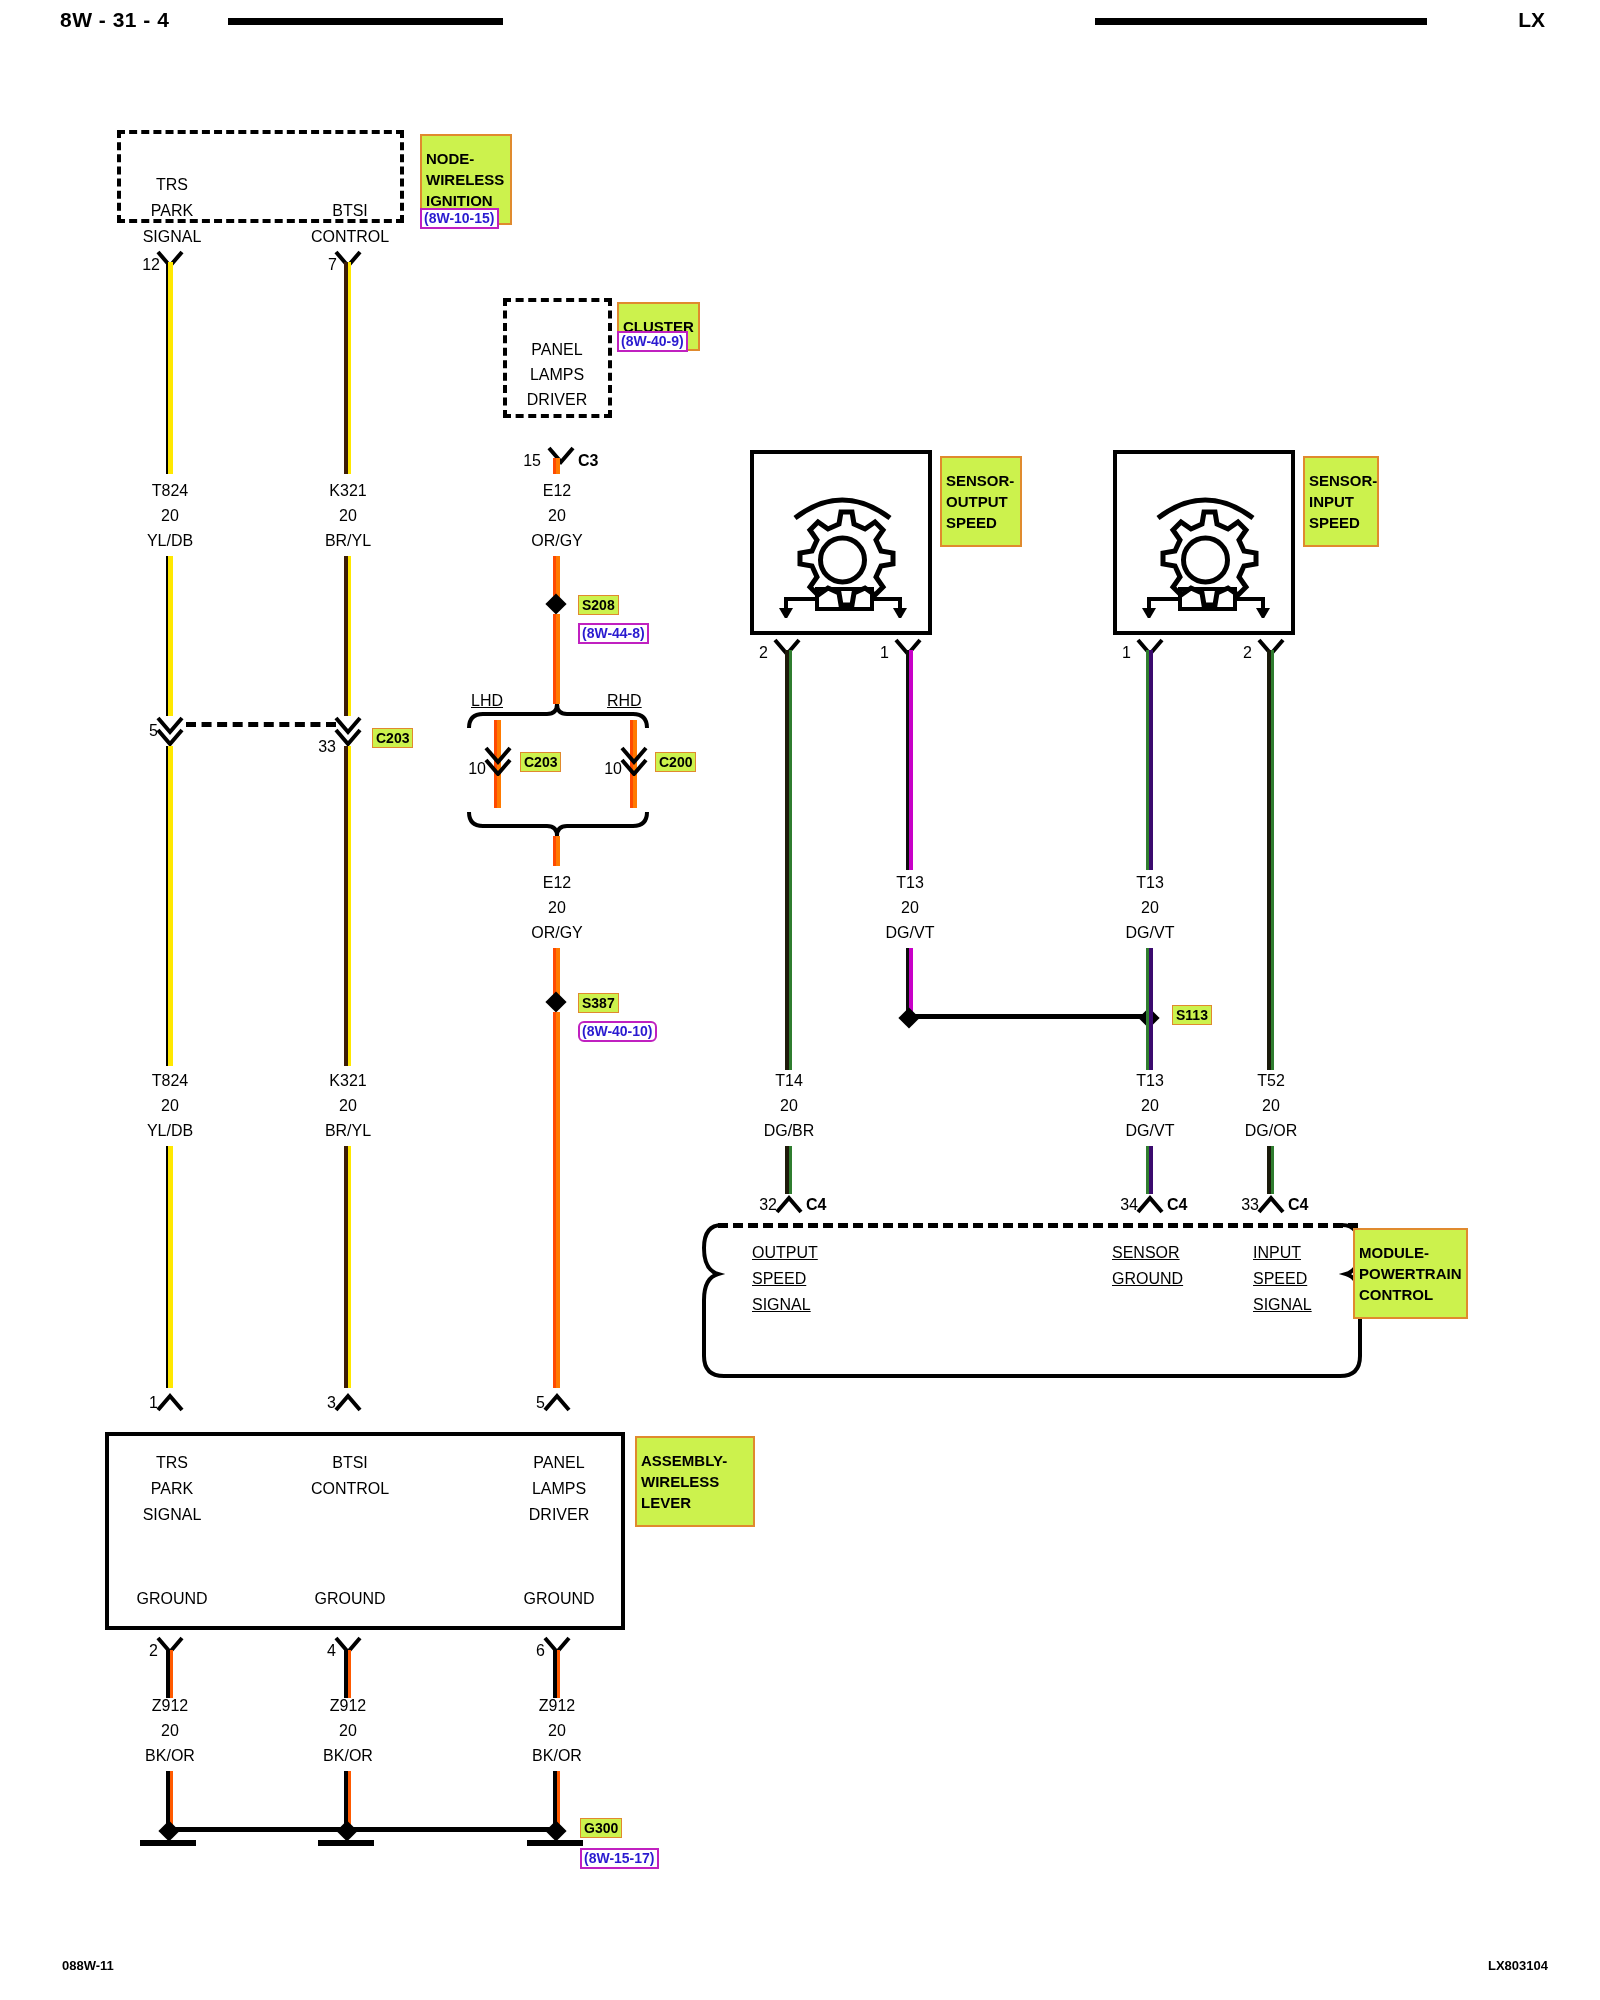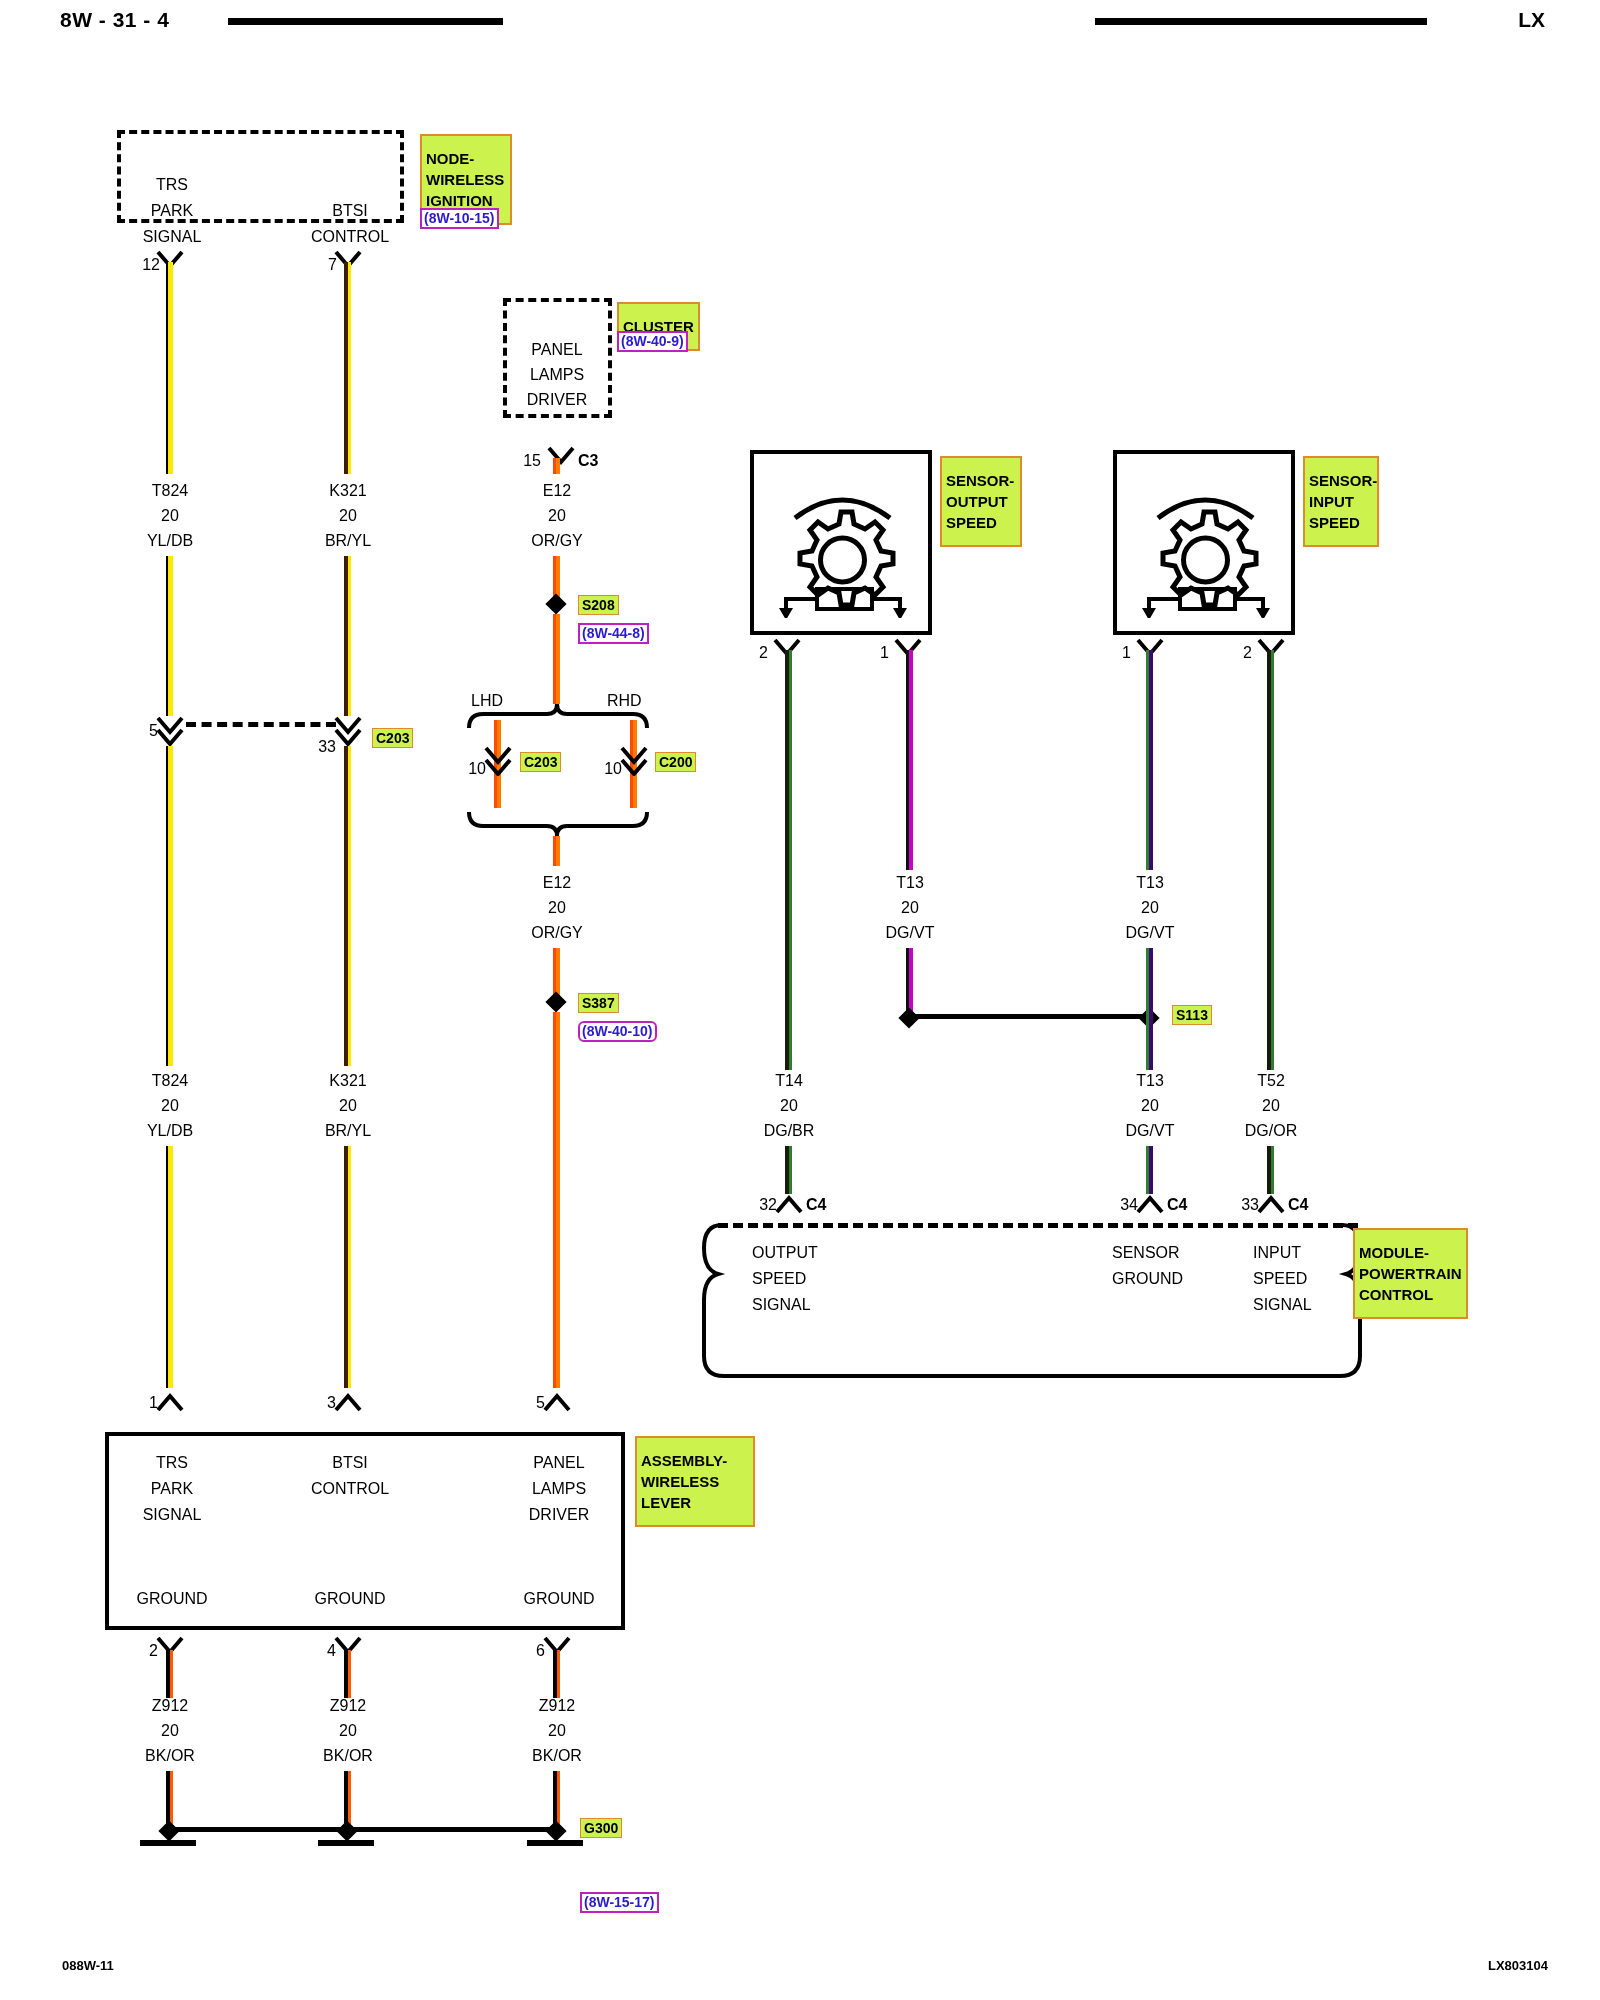--- a/index.html
+++ b/index.html
@@ -16,21 +16,21 @@
   .hdr-rule.l{left:228px;width:275px;}
   .hdr-rule.r{left:1095px;width:332px;}
 
   
   .ftr-left{position:absolute;left:62px;top:1958px;font-size:13px;font-weight:bold;}
   .ftr-right{position:absolute;right:52px;top:1958px;font-size:13px;font-weight:bold;}
 
   
   .box{position:absolute;border:4px solid #000;background:#fff;box-sizing:border-box;}
   .dbox{position:absolute;border:4px dashed #000;background:#fff;box-sizing:border-box;}
-  .lbl{position:absolute;font-size:16px;line-height:26px;white-space:nowrap;}
+  .lbl{position:absolute;font-size:16px;line-height:26px;white-space:nowrap;text-decoration:underline;}
   .ctr{position:absolute;font-size:16px;line-height:26px;text-align:center;white-space:nowrap;transform:translateX(-50%);}
   .pin{position:absolute;font-size:16px;white-space:nowrap;transform:translateX(-100%);}
   .pinr{position:absolute;font-size:16px;font-weight:bold;white-space:nowrap;}
 
   
   .tag{position:absolute;background:#ccf24d;border:2px solid #e08a2e;
        font-size:15px;font-weight:bold;line-height:21px;padding:12px 4px;
        white-space:nowrap;box-sizing:border-box;}
   
   .code{position:absolute;background:#ccf24d;border:1px solid #e08a2e;
@@ -415,16 +415,16 @@
 <div class="wire w-bkor" style="left:553px;top:1771px;height:58px;"></div>
 
 <div class="hline" style="left:166px;top:1827px;width:392px;"></div>
 <div class="dot" style="left:169px;top:1831px;"></div>
 <div class="gbar" style="left:140px;top:1840px;width:56px;"></div>
 <div class="dot" style="left:347px;top:1831px;"></div>
 <div class="gbar" style="left:318px;top:1840px;width:56px;"></div>
 <div class="dot" style="left:556px;top:1831px;"></div>
 <div class="gbar" style="left:527px;top:1840px;width:56px;"></div>
 <div class="code" style="left:580px;top:1818px;">G300</div>
-<div class="ref" style="left:580px;top:1848px;margin-top:44px;">(8W-15-17)</div>
+<div class="ref" style="left:580px;top:1848px;">(8W-15-17)</div>
 
 <div class="ftr-left">088W-11</div>
 <div class="ftr-right">LX803104</div>
 
 </body></html>

